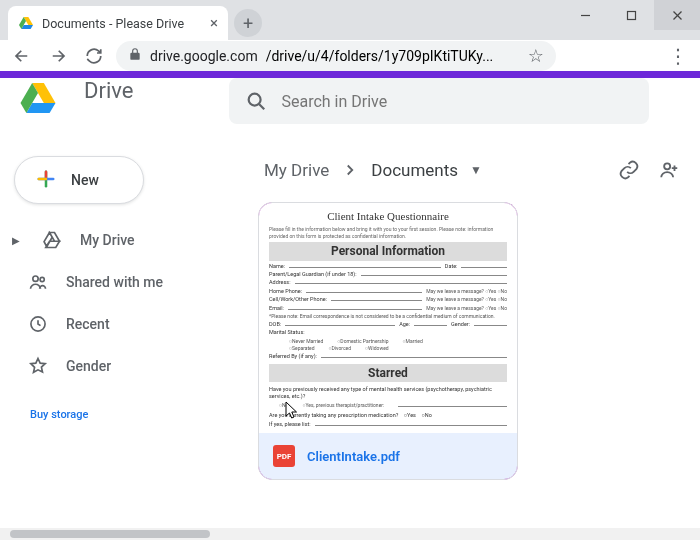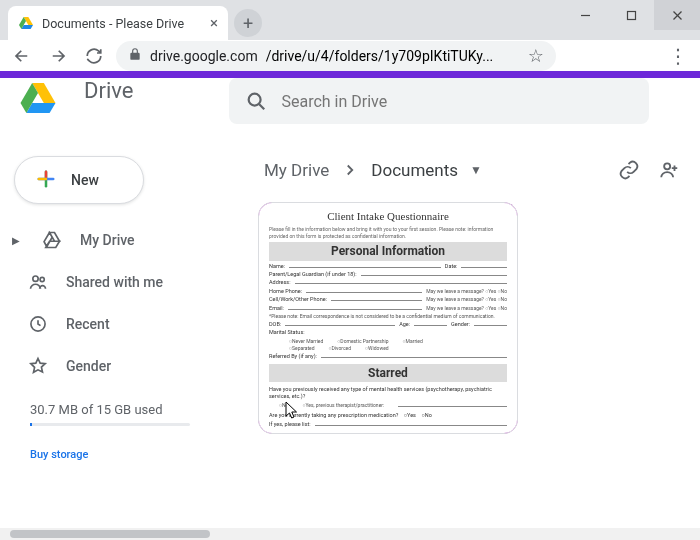--- a/index.html
+++ b/index.html
@@ -198,26 +198,20 @@
           </svg>
         <span>Recent</span>
       </div>
       <div class="sbitem">
         <svg class="sbicon" viewBox="0 0 24 24" fill="none" stroke="currentColor" stroke-width="2">
             <path d="m12 3 2.6 5.6 6 .6-4.5 4.1 1.3 6L12 16.6l-5.4 3 1.3-6L3.4 9.2l6-.6z"></path>
           </svg>
         <span>Gender</span>
       </div>
 
-      <div class="storage">
-        <span>30.7 MB of 15 GB used</span>
-        <div class="storagebar">
-            <div></div>
-          </div>
-      </div>
       <div class="buystorage">Buy storage</div>
     </div>
 
     <div class="main">
       <div class="toolbar">
         <span class="crumb">My Drive</span>
         <svg class="crumbsep" width="18" height="18" viewBox="0 0 24 24" fill="none" stroke="currentColor" stroke-width="2.4">
             <path d="m9 6 6 6-6 6"></path>
           </svg>
         <span class="crumb current">
@@ -311,20 +305,24 @@
               </div>
             <div class="q" style="margin-top:6px">Have you ever been prescribed psychiatric medication? &nbsp;&nbsp; ○Yes &nbsp;&nbsp; ○No</div>
             <div class="frow">
                 <span class="flabel">If yes, please list and provide dates:</span>
                 <span class="fline"></span>
               </div>
             <span class="cursor"><svg viewBox="0 0 16 20">
                   <path d="M1 1l0 14 3.5-3 2.2 5 2.3-1-2.2-5 4.7 0z" fill="#fff" stroke="#000" stroke-width="1"></path>
                 </svg></span>
           </div>
+          <div class="filebar">
+            <span class="pdfbadge">PDF</span>
+            <span class="filename">ClientIntake.pdf</span>
+          </div>
         </div>
       </div>
     </div>
   </div>
 </div>
 
 <div class="bottomscroll">
   <div class="thumbbar"></div>
 </div>
 

